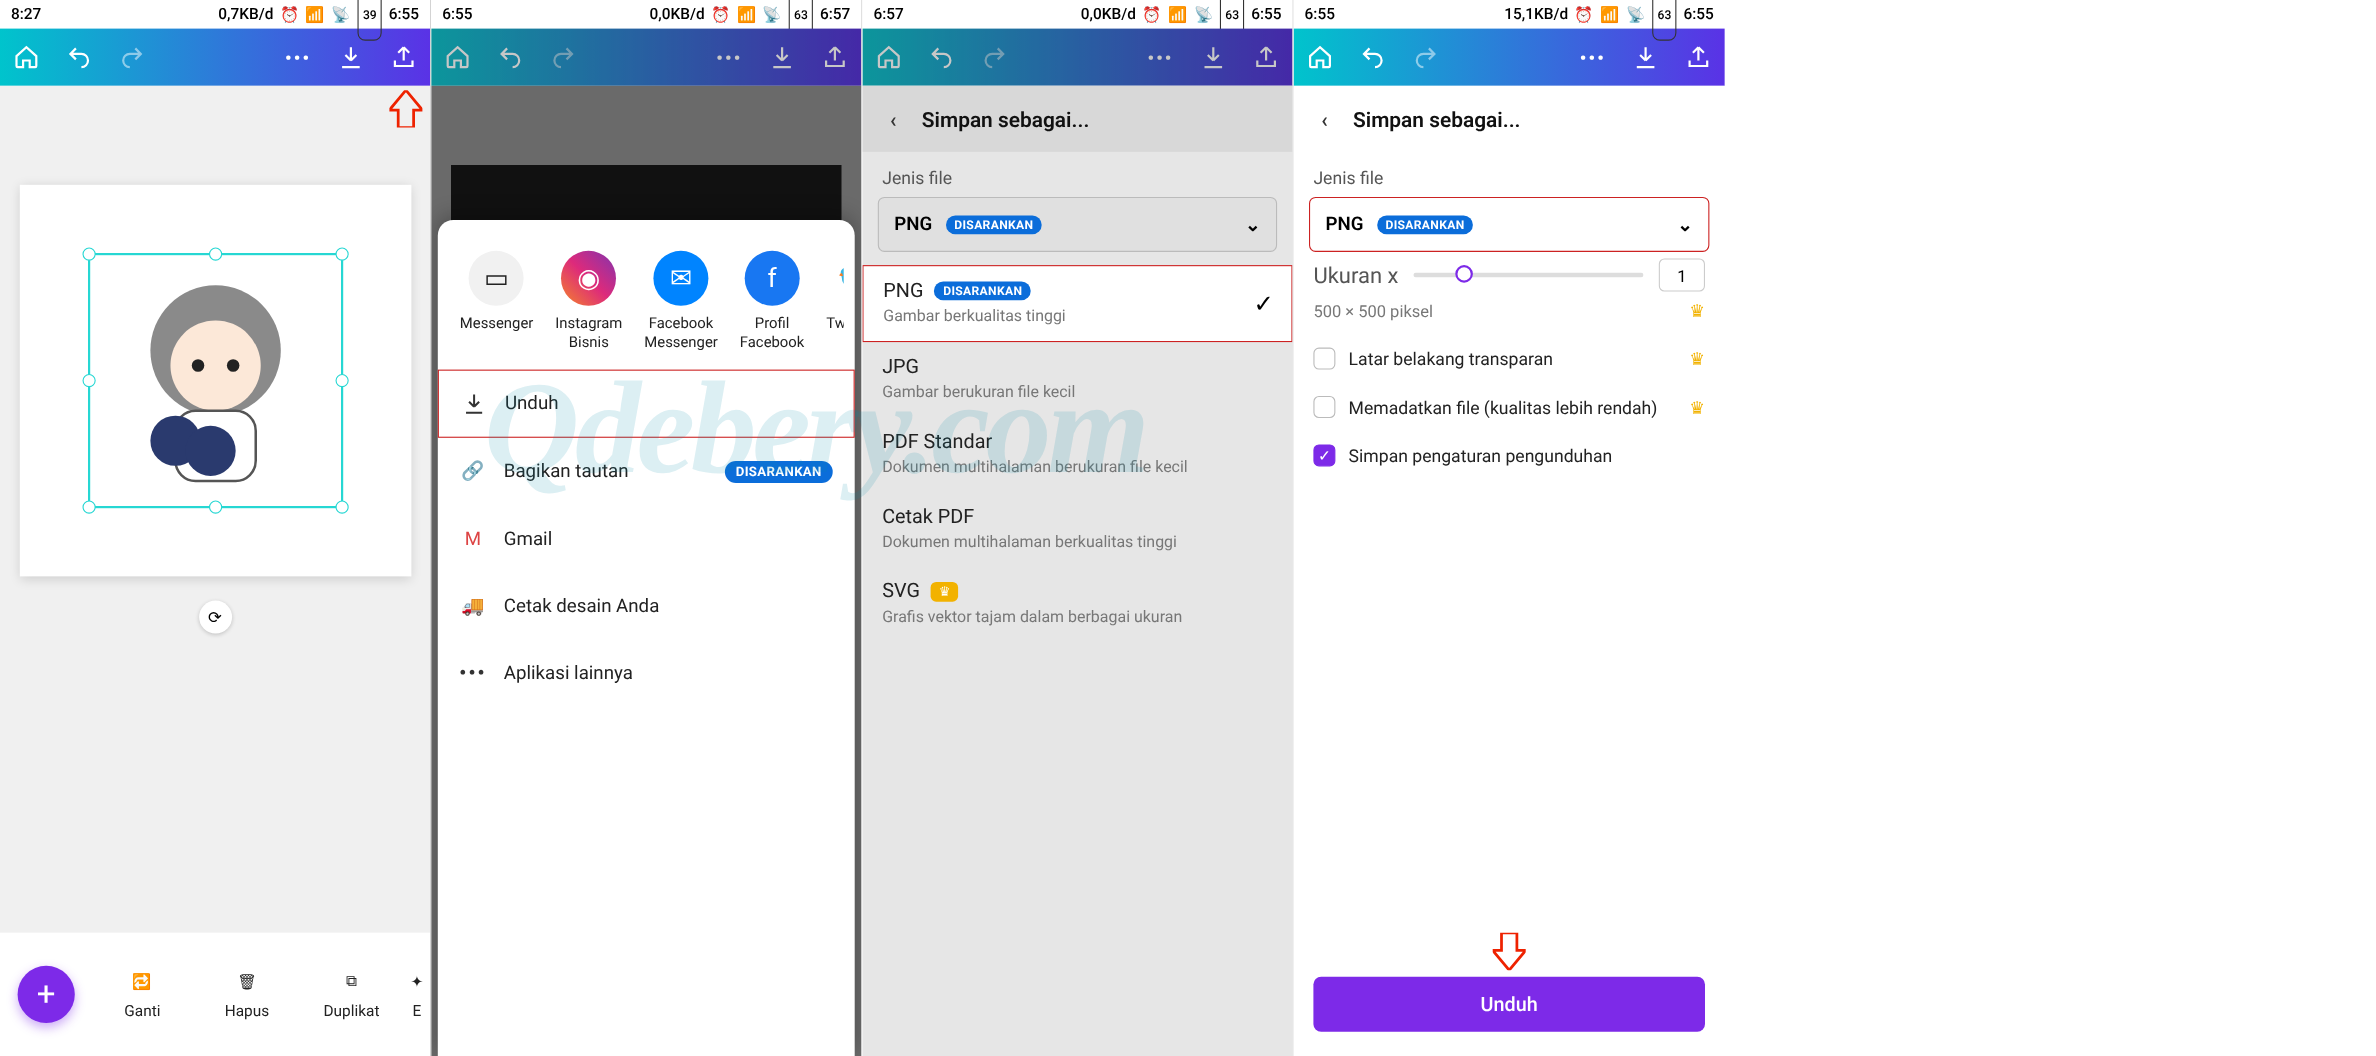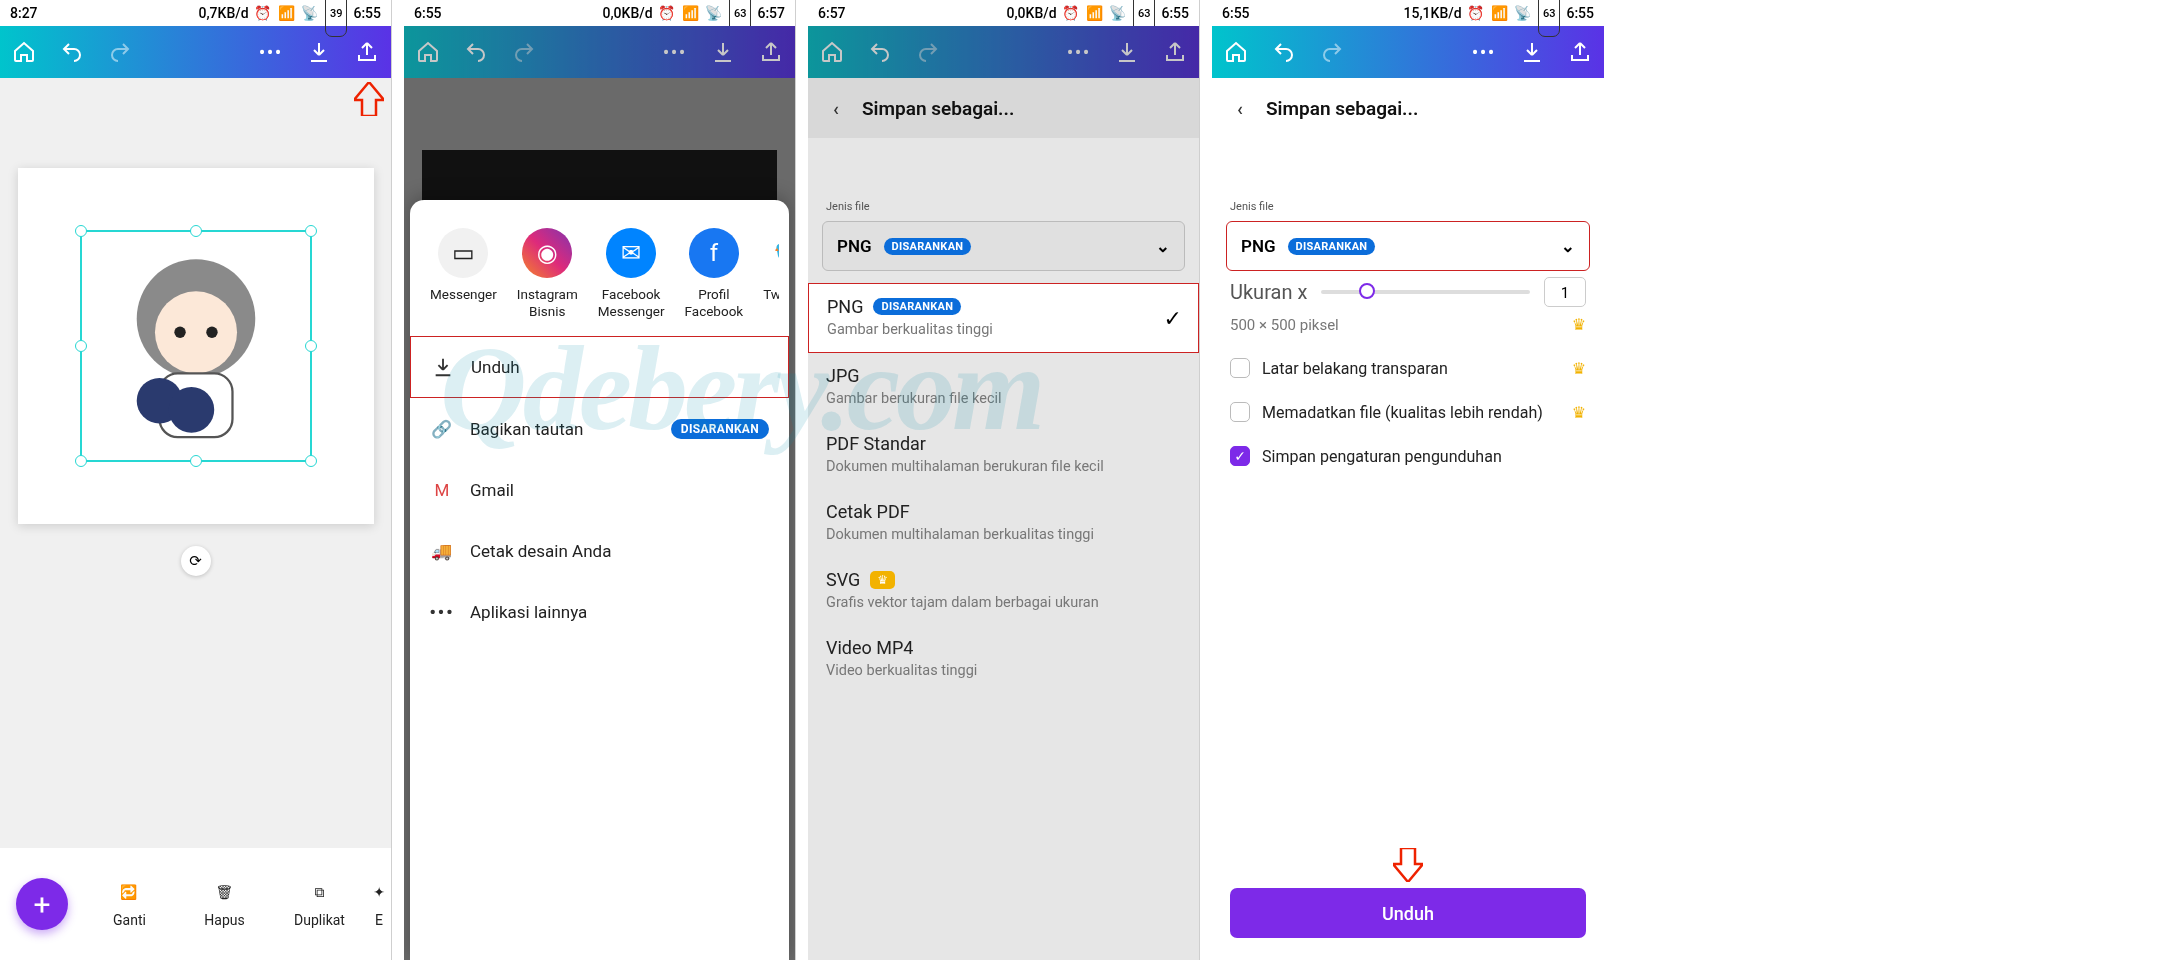--- a/index.html
+++ b/index.html
@@ -1,17 +1,17 @@
 <!DOCTYPE html>
 <html><head>
 <meta charset="utf-8">
 <style>
   * { box-sizing: border-box; margin: 0; padding: 0; font-family: -apple-system, BlinkMacSystemFont, "Segoe UI", Roboto, Arial, sans-serif; }
   body { background: #fff; width: 2160px; height: 960px; overflow: hidden; position: relative; }
-  .row { display: flex; width: 2160px; height: 960px; gap: 12px; }
+  .row { display: flex; width: 2160px; height: 960px; }
   .col { width: 392px; height: 960px; border-right: 1px solid #cfcfcf; position: relative; overflow: hidden; background: #fff; }
   .col:last-child { border-right: none; }
 
   
   .status { height: 26px; background: #fff; color: #000; display: flex; align-items: center; justify-content: space-between; padding: 0 10px; font-size: 14px; font-weight: 500; }
   .status .right { display: flex; gap: 6px; align-items: center; }
   .bat { border: 1px solid #333; border-radius: 7px; padding: 16px 4px; font-size: 11px; line-height: 13px; }
 
   
   .appbar { height: 52px; display: flex; align-items: center; justify-content: space-between; padding: 0 12px; color: #fff; background: linear-gradient(90deg,#00c4cc,#5a32e6); }
@@ -45,21 +45,21 @@
   .shareicon { width: 50px; height: 50px; border-radius: 50%; background: #f1f1f1; margin: 0 auto 8px; display: flex; align-items: center; justify-content: center; font-size: 24px; }
   .listitem { display: flex; align-items: center; gap: 16px; padding: 18px 20px; font-size: 17px; color: #222; border-top: 1px solid transparent; }
   .listitem.redbox { border: 1.5px solid #c22; }
   .badge { background: #0b6dda; color: #fff; font-size: 12px; font-weight: 700; padding: 3px 10px; border-radius: 10px; letter-spacing: .3px; }
   .badge.sm { font-size: 11px; padding: 2px 8px; }
 
   
   .s3dim { position: absolute; top: 78px; left: 0; right: 0; bottom: 0; background: #e6e6e6; }
   .panelhdr { height: 60px; display: flex; align-items: center; gap: 14px; padding: 0 16px; font-size: 19px; font-weight: 600; color: #111; }
   .panelhdr.dim { background: #d8d8d8; }
-  .seclabel { padding: 14px 18px 8px; font-size: 11px; color: #555; margin-top: 48px; }
+  .seclabel { padding: 14px 18px 8px; font-size: 16px; color: #555; }
   .dropdown { margin: 0 14px; height: 50px; border: 1px solid #bbb; border-radius: 6px; background: #e0e0e0; display: flex; align-items: center; gap: 12px; padding: 0 14px; font-size: 17px; font-weight: 600; }
   .dropdown.redbox { border: 1.5px solid #c22; background: #fff; }
   .dropdown .chev { margin-left: auto; }
   .opt { padding: 12px 18px 14px; }
   .opt .t { font-size: 18px; color: #222; display: flex; align-items: center; gap: 10px; }
   .opt .d { font-size: 14.5px; color: #777; margin-top: 4px; }
   .opt.sel { background: #fff; border: 1.5px solid #c22; position: relative; }
   .opt .chk { position: absolute; right: 16px; top: 22px; font-size: 22px; }
   .crown { background: #f2b200; color: #fff; font-size: 12px; padding: 2px 7px; border-radius: 5px; }
 
@@ -355,24 +355,20 @@
           <div class="t">Cetak PDF</div>
           <div class="d">Dokumen multihalaman berkualitas tinggi</div>
         </div>
       <div class="opt">
           <div class="t">
             <span>SVG</span>
             <span class="crown">♛</span>
           </div>
           <div class="d">Grafis vektor tajam dalam berbagai ukuran</div>
         </div>
-      <div class="opt">
-          <div class="t">Video MP4</div>
-          <div class="d">Video berkualitas tinggi</div>
-        </div>
     </div>
   </div>
 
   <div class="col">
     <div class="status">
       <span>6:55</span>
       <div class="right">
         <span>15,1KB/d</span>
         <span>⏰</span>
           <span>📶</span>

